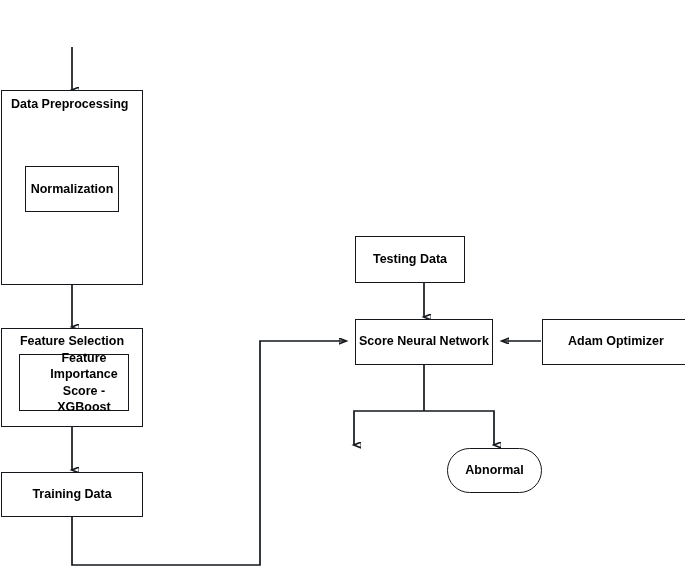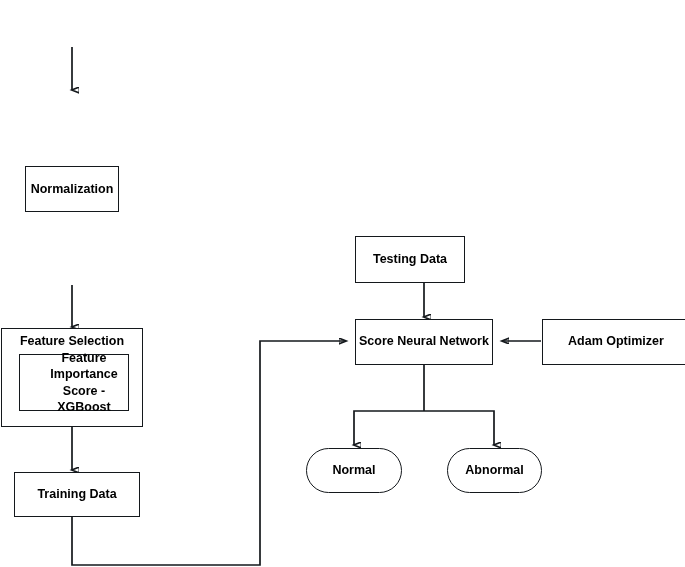--- a/index.html
+++ b/index.html
@@ -122,50 +122,50 @@
     <path d="M424,283 L424,317" marker-end="url(#ah-down)"></path>
 
     <path d="M541,341 L502,341" marker-end="url(#ah-left)"></path>
 
     <path d="M424,365 L424,411"></path>
     <path d="M424,411 L354,411 L354,445" marker-end="url(#ah-down)"></path>
     <path d="M424,411 L494,411 L494,445" marker-end="url(#ah-down)"></path>
   </svg>
 
 
+  <div class="node label-top" style="left:1px; top:90px; width:142px; height:195px;">
+    <span class="node-title">Data Preprocessing</span>
+  </div>
   <div class="inner-box" style="left:25px; top:166px; width:94px; height:46px;align-items:center;">
     <span>Normalization</span>
   </div>
 
   <div class="node fs" style="left:1px; top:328px; width:142px; height:99px;">
     <span class="node-title">Feature  Selection</span>
   </div>
   <div class="inner-box" style="left:19px; top:354px; width:110px; height:57px;padding-left:20px;">
     <span>Feature
 Importance
 Score - XGBoost</span>
   </div>
 
-  <div class="node" style="left:14px; top:472px; width:126px; height:45px;">
+  <div class="node" style="left:1px; top:472px; width:142px; height:45px;">
     <span>Training Data</span>
   </div>
 
   <div class="node" style="left:355px; top:236px; width:110px; height:47px;">
     <span>Testing Data</span>
   </div>
 
   <div class="node" style="left:355px; top:319px; width:138px; height:46px;">
     <span>Score Neural Network</span>
   </div>
 
   <div class="node" style="left:542px; top:319px; width:148px; height:46px;text-align:center;">
     <span>Adam Optimizer</span>
   </div>
 
-  <div class="node pill" style="left:306px; top:448px; width:96px; height:45px;">
-    <span>Normal</span>
-  </div>
 
   <div class="node pill" style="left:447px; top:448px; width:95px; height:45px;">
     <span>Abnormal</span>
   </div>
 
 </div>
 
 </body></html>

